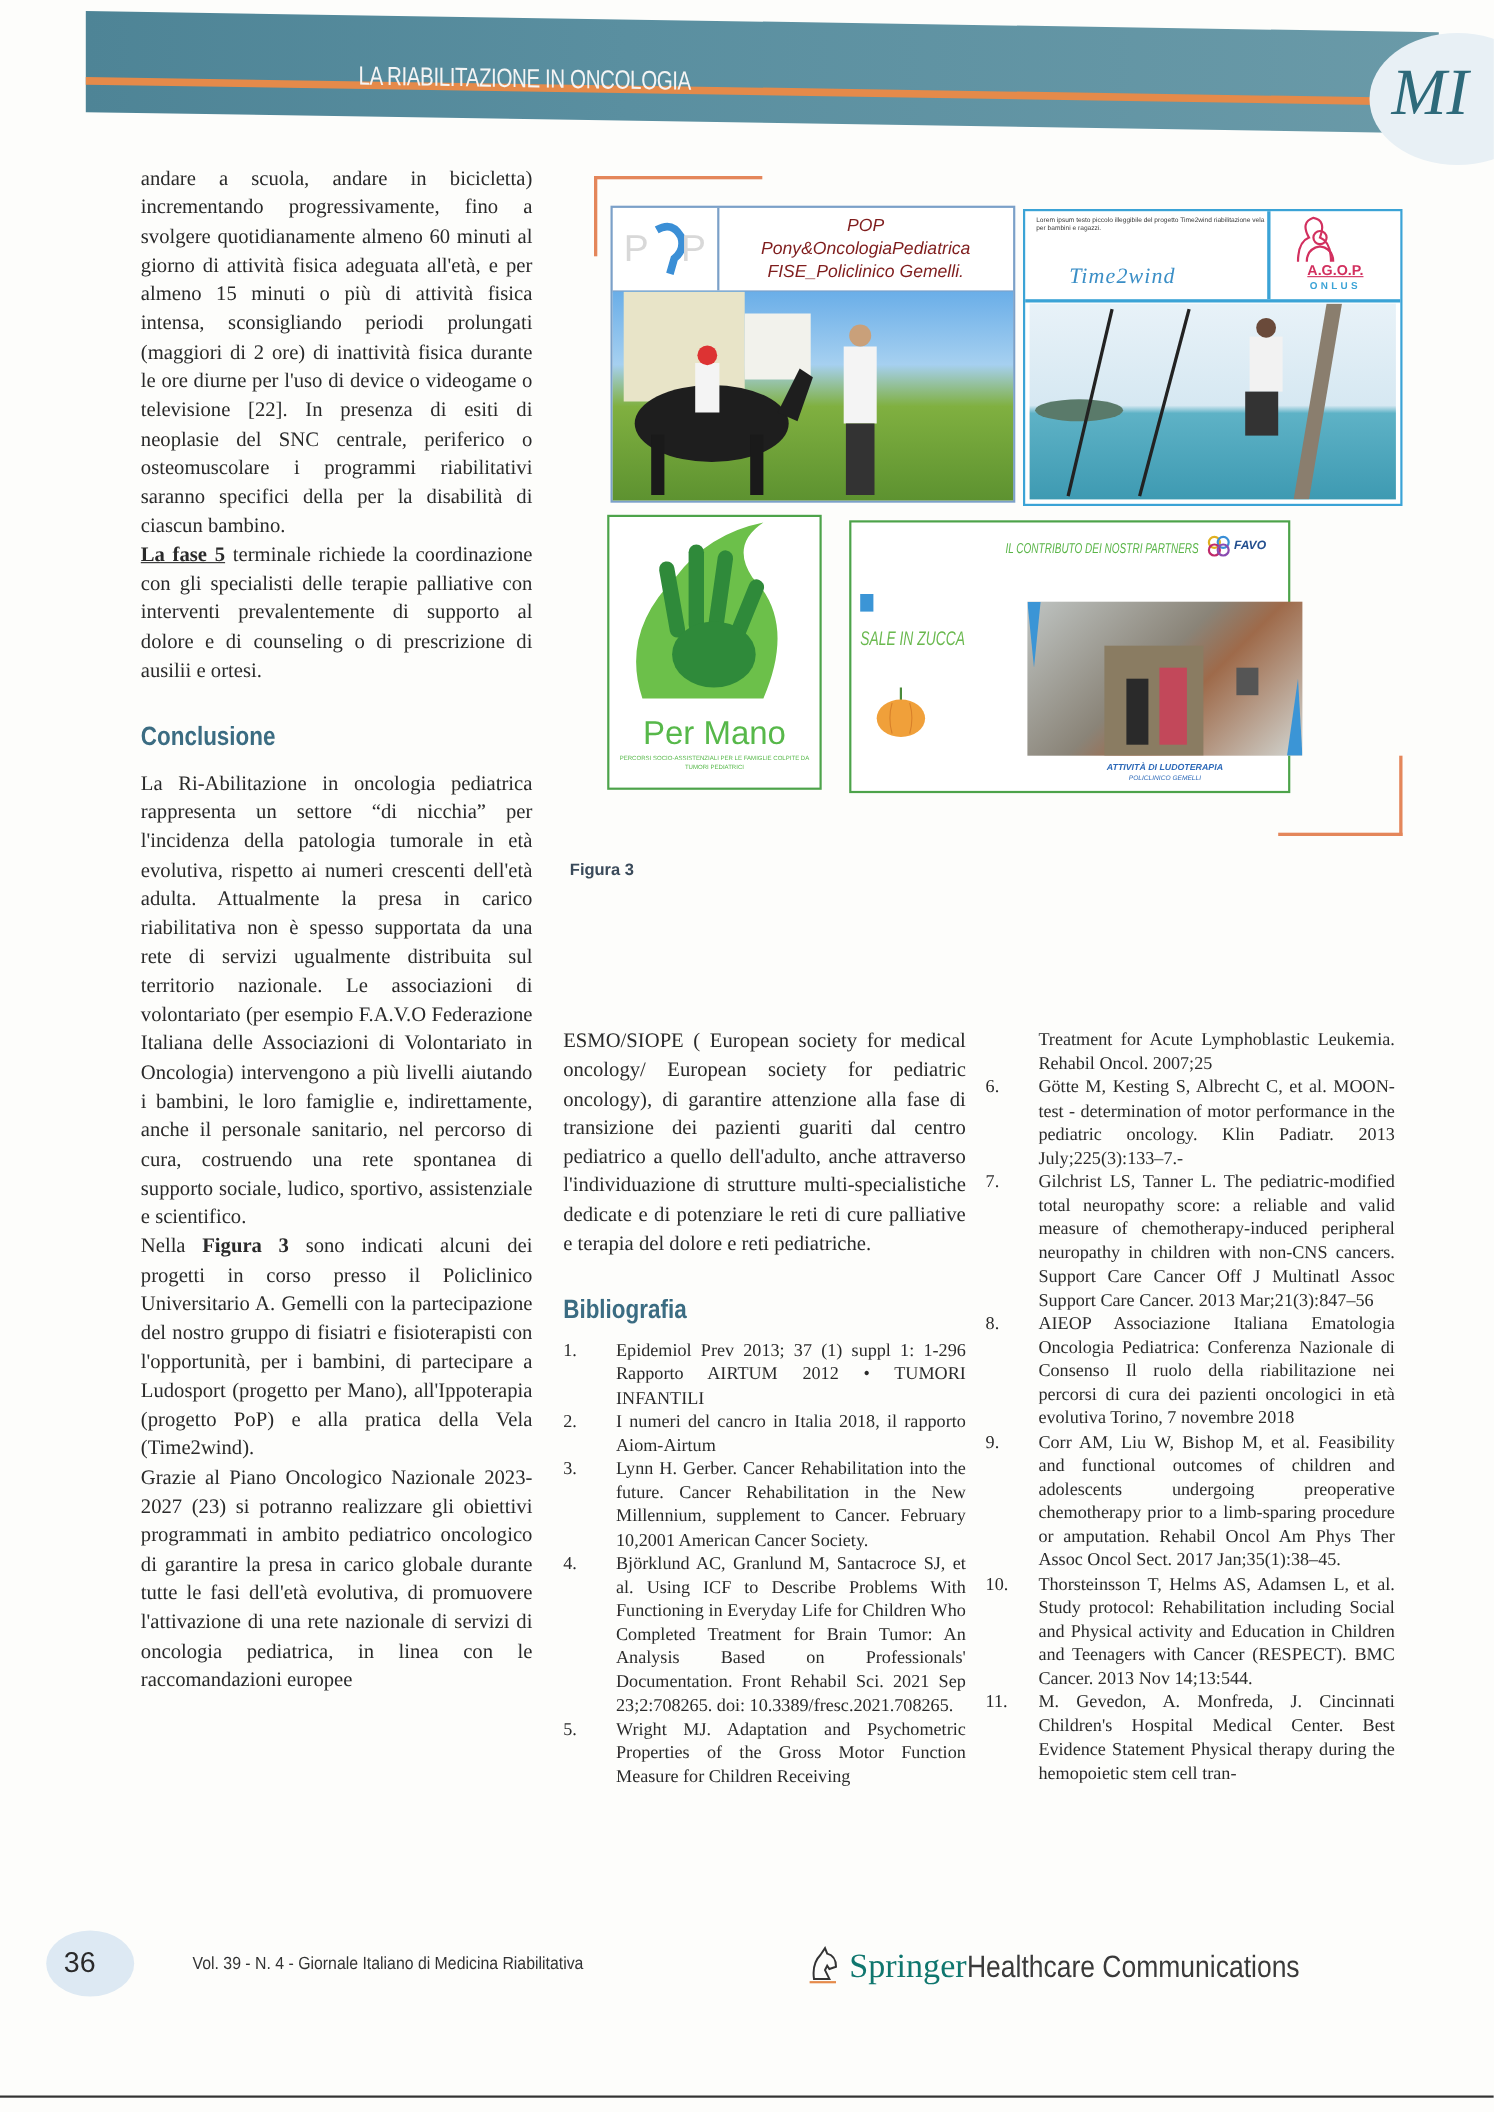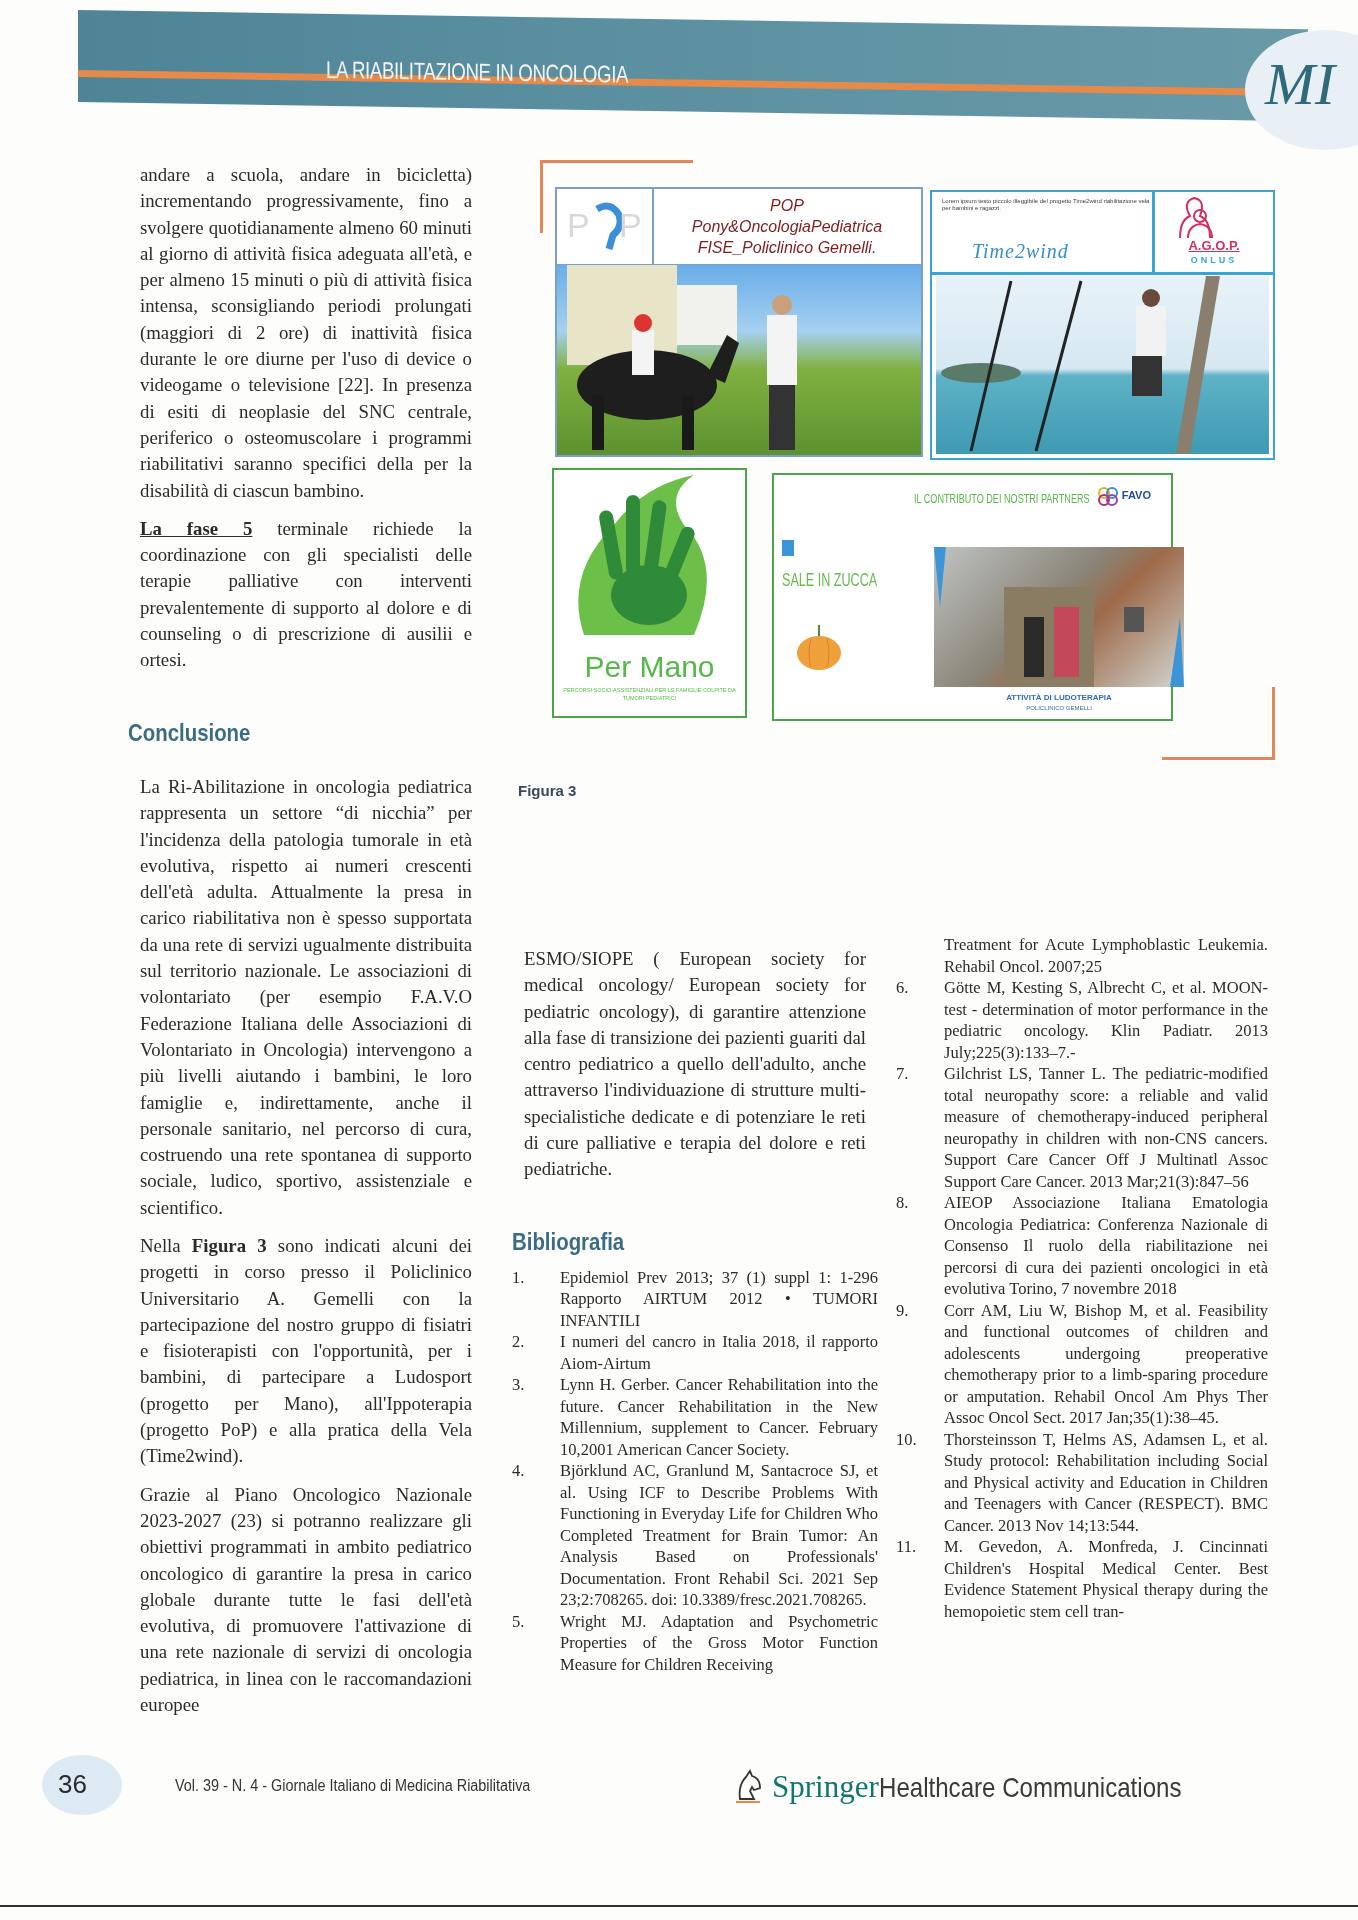--- a/index.html
+++ b/index.html
@@ -4,21 +4,21 @@
 <style>
   html, body { margin:0; padding:0; }
   body { width:1358px; height:1920px; background:#fdfdfb; position:relative; overflow:hidden; font-family:"Liberation Serif", serif; color:#2a2a2a; }
   .header { position:absolute; left:78px; top:10px; width:1230px; height:92px; background:linear-gradient(90deg,#4e8496 0%,#5a8fa0 40%,#6a9aa8 100%); transform:skewY(0.9deg); transform-origin:left top; }
   .header .stripe { position:absolute; left:0; top:60px; width:100%; height:7px; background:#e58a4a; }
   .header-title { position:absolute; left:248px; top:42px; font-family:"Liberation Sans", sans-serif; font-size:24px; color:#f4f4f4; letter-spacing:-0.5px; transform:scaleX(0.78); transform-origin:left; white-space:nowrap; }
   .mi-badge { position:absolute; left:1245px; top:30px; width:160px; height:120px; border-radius:50%; background:#e8f0f5; overflow:hidden; }
   .mi-badge span { position:absolute; left:20px; top:20px; font-size:60px; font-style:italic; color:#2e6a7a; font-family:"Liberation Serif", serif; }
 
   .col { position:absolute; font-size:18.8px; line-height:26.3px; text-align:justify; }
-  .col p { margin:12px; }
+  .col p { margin:0; }
   .col1 { left:128px; top:150px; width:356px; }
   .col2 { left:512px; top:934px; width:366px; }
   .col3 { left:896px; top:934px; width:372px; }
 
   .section-h { font-family:"Liberation Sans", sans-serif; font-weight:bold; color:#3b6c82; font-size:24px; transform:scaleX(0.85); transform-origin:left; }
   .u { text-decoration:underline; font-weight:bold; }
 
   .refs { list-style:none; margin:0; padding:0; font-size:16.5px; line-height:21.5px; }
   .refs li { position:relative; padding-left:48px; text-align:justify; }
   .refs li .num { position:absolute; left:0; top:0; }
@@ -37,21 +37,21 @@
   .tw-head { position:absolute; left:0; top:0; width:100%; height:80px; border-bottom:3px solid #3ba3d6; }
   .tw-small { position:absolute; left:10px; top:6px; width:210px; font-size:6px; line-height:7px; color:#3a3a3a; font-family:"Liberation Sans", sans-serif; }
   .tw-logo { position:absolute; left:40px; top:48px; font-size:20px; font-style:italic; color:#3a8ec6; font-family:"Liberation Serif", serif; letter-spacing:1px; }
   .agop { position:absolute; right:0; top:0; width:90px; height:80px; border-left:3px solid #3ba3d6; text-align:center; font-family:"Liberation Sans", sans-serif;padding-left:28px; }
   .agop .a { position:absolute; left:0; right:0; top:46px; font-size:13px; font-weight:bold; color:#d2305f; text-decoration:underline; }
   .agop .o { position:absolute; left:0; right:0; top:63px; font-size:9px; font-weight:bold; color:#3ba3d6; letter-spacing:3px; }
   .sail-photo { left:4px; top:84px; width:333px; height:178px; background:linear-gradient(180deg,#e8f2f8 0%,#d6e8f2 52%,#5eb2c6 56%,#3e9ab2 100%); }
   .permano { left:12px; top:308px; width:195px; height:250px; border-color:#4da34a; }
   .permano-text { position:absolute; left:0; right:0; top:180px; text-align:center; font-family:"Liberation Sans", sans-serif; font-size:30px; color:#57b84a; }
   .permano-sub { position:absolute; left:8px; right:8px; top:216px; text-align:center; font-family:"Liberation Sans", sans-serif; font-size:5.5px; color:#57b84a; line-height:8px; }
-  .partners { left:232px; top:313px; width:401px; height:248px; border-color:#4da34a; }
+  .partners { left:232px; top:313px; width:401px; height:248px; border-color:#4da34a;font-style:italic; }
   .partners-title { position:absolute; left:140px; top:16px; font-family:"Liberation Sans", sans-serif; font-size:13px; color:#5ab548; transform:scaleX(0.7); transform-origin:left; white-space:nowrap; }
   .favo { position:absolute; right:20px; top:10px; font-family:"Liberation Sans", sans-serif; font-size:11px; font-weight:bold; color:#234f8f; }
   .sale { position:absolute; left:8px; top:95px; font-family:"Liberation Sans", sans-serif; font-size:18px; color:#6ab94f; transform:scaleX(0.7); transform-origin:left; white-space:nowrap; }
   .ludo-photo { left:160px; top:72px; width:250px; height:140px; background:linear-gradient(135deg,#bfc4c2 0%,#8a8478 45%,#9e6a4a 60%,#d2d6d2 100%); }
   .ludo-cap { position:absolute; left:160px; top:218px; width:250px; text-align:center; font-family:"Liberation Sans", sans-serif; font-size:8px; font-weight:bold; color:#2e6ab8; }
   .ludo-sub { position:absolute; left:160px; top:230px; width:250px; text-align:center; font-family:"Liberation Sans", sans-serif; font-size:6px; color:#2e6ab8; }
   .fig-caption { position:absolute; left:518px; top:782px; font-family:"Liberation Sans", sans-serif; font-size:15px; font-weight:bold; color:#3a4a5a; }
 
   .footer { position:absolute; left:0; top:1755px; width:1118px; height:60px; }
   .page-circle { position:absolute; left:42px; top:0; width:80px; height:60px; border-radius:50%; background:#dde9f3; }

